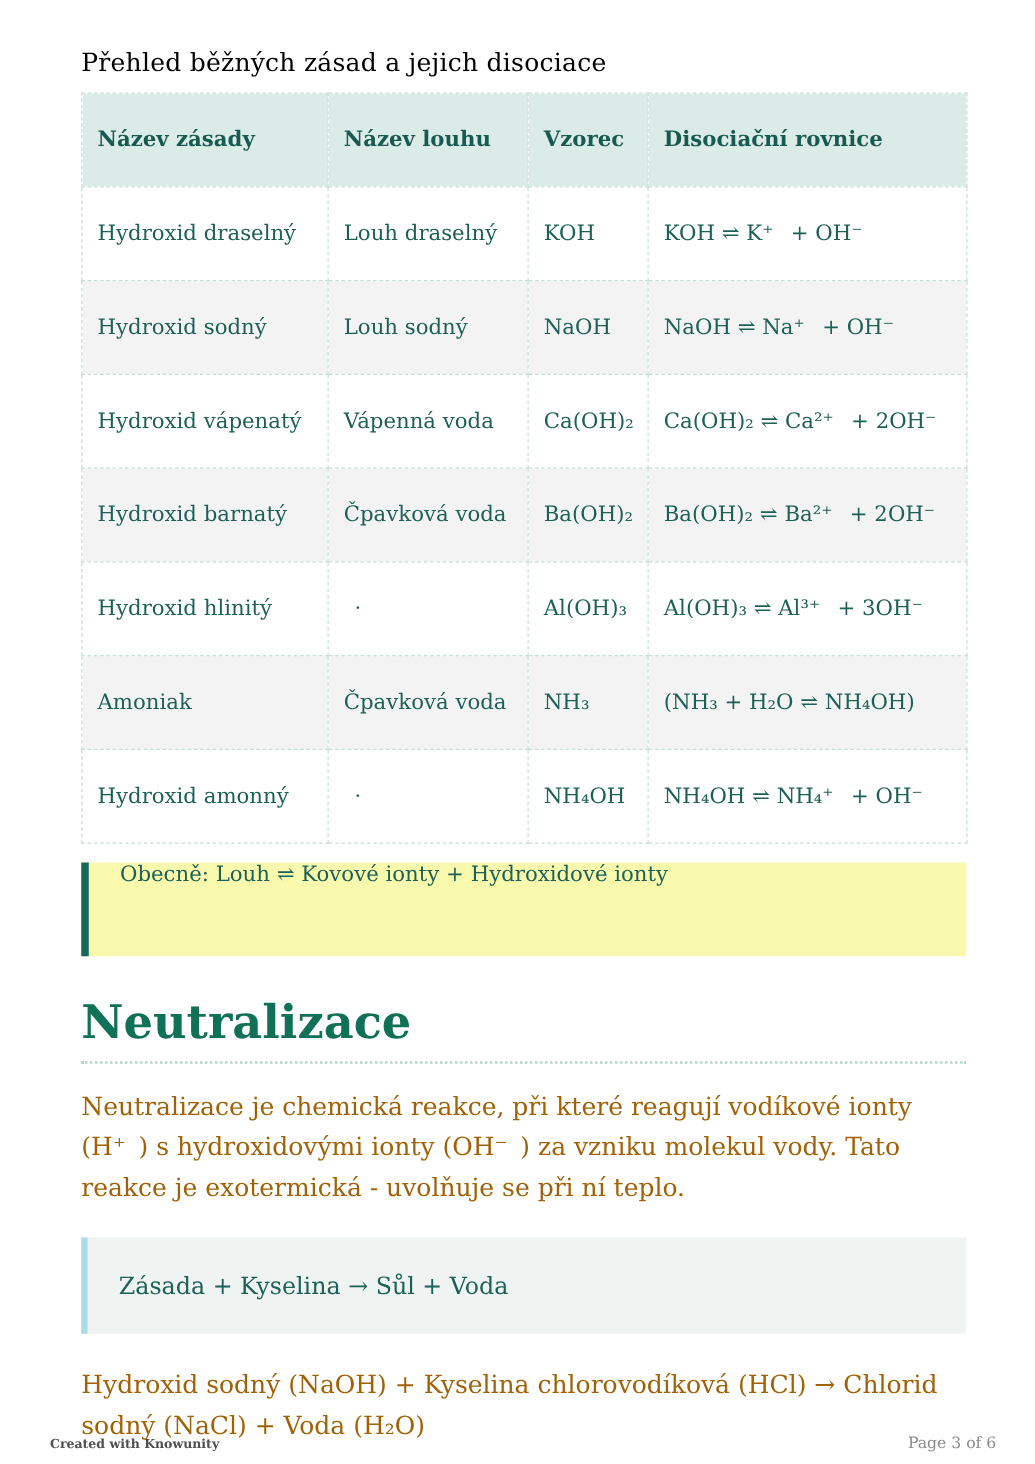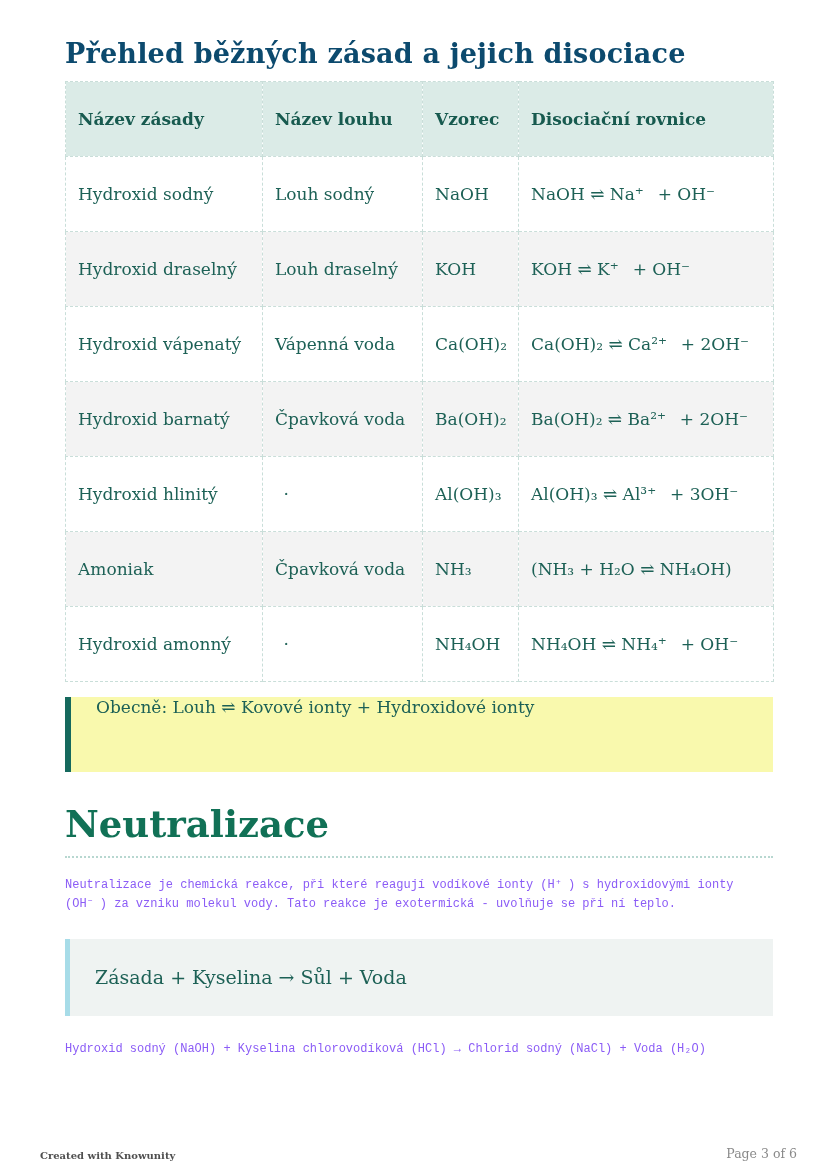--- a/index.html
+++ b/index.html
@@ -9,23 +9,23 @@
     height: 1171px;
     background: #ffffff;
     font-family: "DejaVu Serif", "Liberation Serif", "DejaVu Sans", serif;
     color: #1d6156;
     overflow: hidden;
   }
   .content { position: absolute; left: 65px; top: 0; width: 708px; }
 
   .section-title {
     margin: 38px 0 12px 0;
-    font-size: 27px;
-    font-weight: bold;
-    color: #0c4a6e;
+    font-size: 20px;
+    font-weight: normal;
+    color: #000000;
     letter-spacing: 0.2px;
   }
 
   table.diss-table {
     border-collapse: collapse;
     table-layout: fixed;
     width: 708px;
   }
   .diss-table col.c1 { width: 197px; }
   .diss-table col.c2 { width: 160px; }
@@ -65,24 +65,23 @@
     margin: 30px 0 0 0;
     font-size: 37px;
     font-weight: bold;
     color: #117156;
     padding-bottom: 10px;
     border-bottom: 2px dotted #b7d7d0;
   }
 
   .body-text {
     margin: 18px 0 0 0;
-    font-size: 12px;
+    font-size: 20px;
     line-height: 1.62;
-    color: #8b5cf6;
-    font-family: Liberation Mono, monospace;
+    color: #a16207;
   }
 
   .callout-gray {
     margin-top: 24px;
     min-height: 77px;
     background: #eff3f2;
     border-left: 5px solid #a7dce8;
     display: flex;
     align-items: center;
     padding-left: 25px;
@@ -127,32 +126,32 @@
       <thead>
         <tr>
           <th>Název zásady</th>
           <th>Název louhu</th>
           <th>Vzorec</th>
           <th>Disociační rovnice</th>
         </tr>
       </thead>
       <tbody>
         <tr>
+          <td>Hydroxid draselný</td>
+          <td>Louh draselný</td>
+          <td>KOH</td>
+          <td>KOH ⇌ K⁺  + OH⁻</td>
+        </tr>
+        <tr>
           <td>Hydroxid sodný</td>
           <td>Louh sodný</td>
           <td>NaOH</td>
           <td>NaOH ⇌ Na⁺  + OH⁻</td>
         </tr>
         <tr>
-          <td>Hydroxid draselný</td>
-          <td>Louh draselný</td>
-          <td>KOH</td>
-          <td>KOH ⇌ K⁺  + OH⁻</td>
-        </tr>
-        <tr>
           <td>Hydroxid vápenatý</td>
           <td>Vápenná voda</td>
           <td>Ca(OH)₂</td>
           <td>Ca(OH)₂ ⇌ Ca²⁺  + 2OH⁻</td>
         </tr>
         <tr>
           <td>Hydroxid barnatý</td>
           <td>Čpavková voda</td>
           <td>Ba(OH)₂</td>
           <td>Ba(OH)₂ ⇌ Ba²⁺  + 2OH⁻</td>

